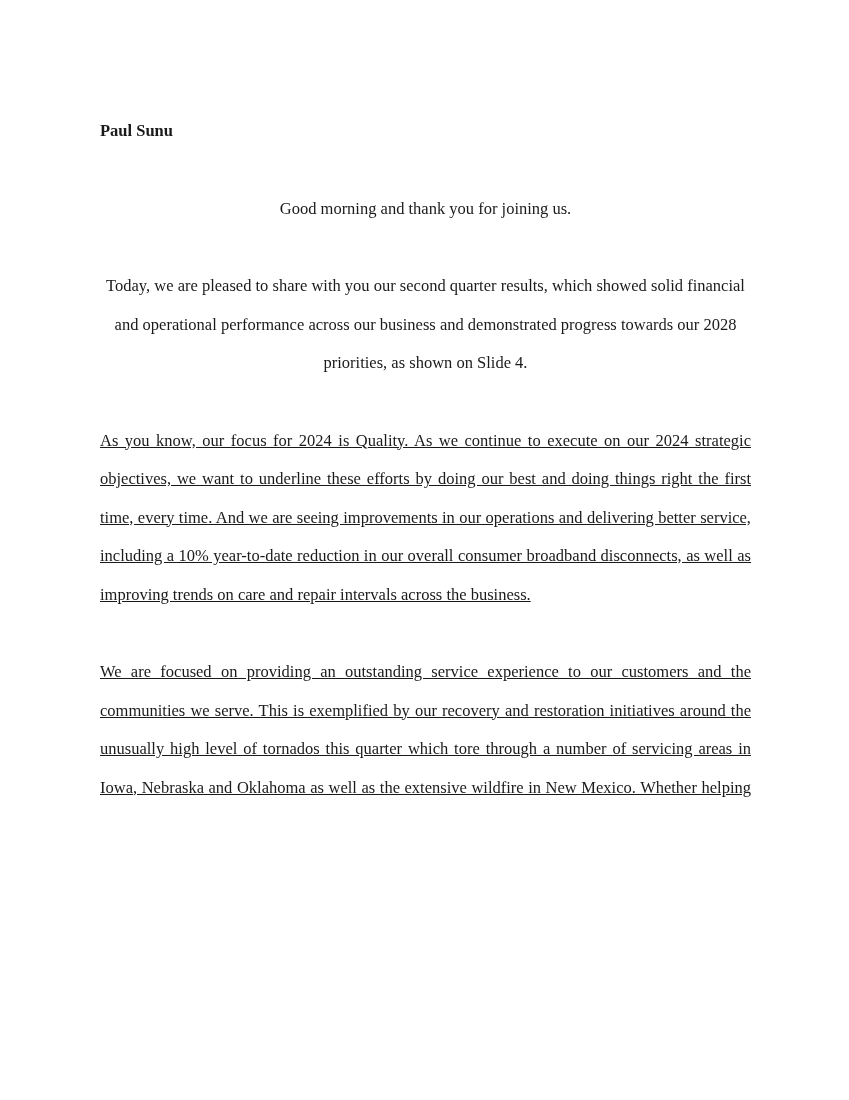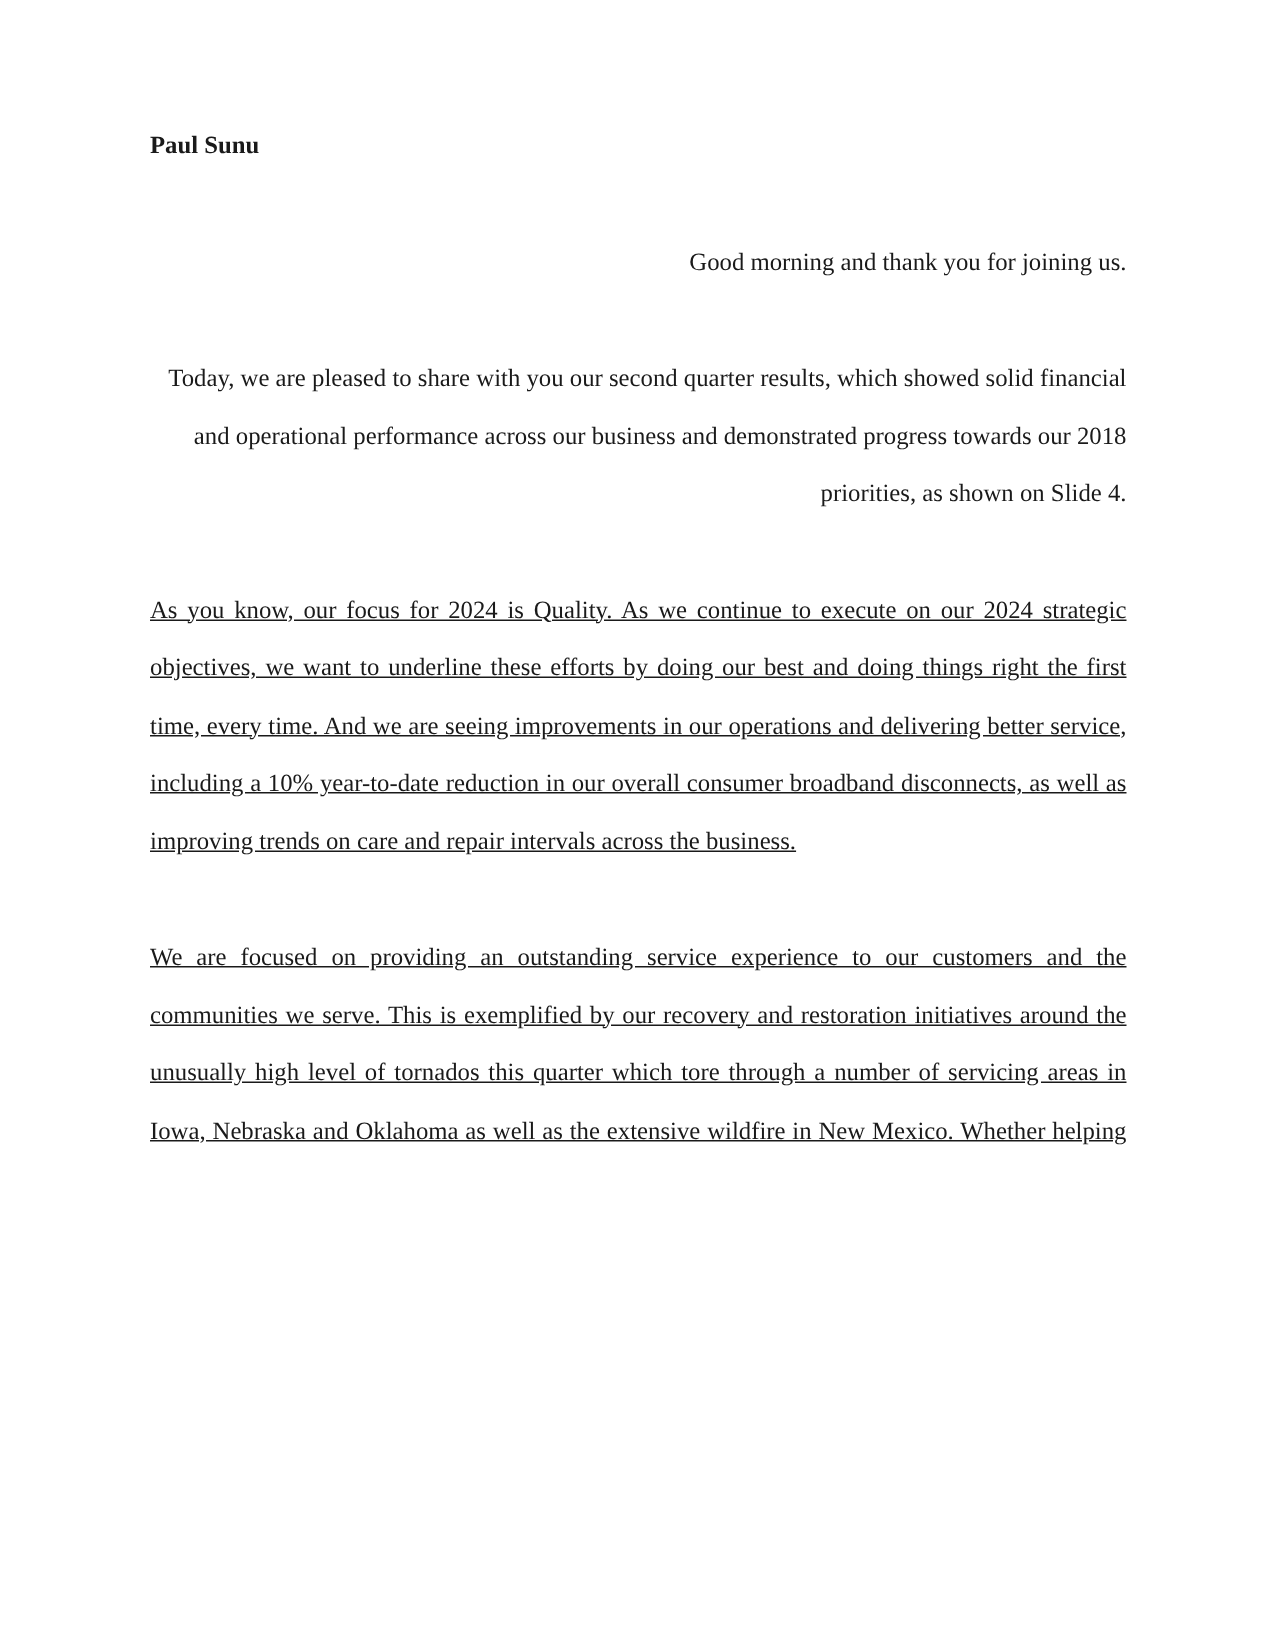--- a/index.html
+++ b/index.html
@@ -8,41 +8,42 @@
     background: #ffffff;
   }
   .page {
     position: relative;
     width: 849px;
     height: 784px;
     background: #ffffff;
     font-family: "Liberation Serif", "DejaVu Serif", serif;
     color: #1a1a1a;
     overflow: hidden;
+    margin-top: 34px;
   }
   .content {
     position: absolute;
     top: 78px;
     left: 100px;
     width: 651px;
     font-size: 16.5px;
     line-height: 38.5px;
   }
   .speaker {
     font-weight: bold;
     margin: 0 0 0 0;
   }
   p.para {
     margin: 0 0 39px 0;
   }
   p.first {
     margin-bottom: 39px;
   }
   p.left {
-    text-align: right;
+    text-align: center;
   }
   p.justified {
     text-align: justify;
     text-decoration: underline;
   }
   .footer-rule {
     position: absolute;
     left: 100px;
     top: 967px;
     width: 650px;
@@ -71,21 +72,21 @@
 </head>
 <body>
 
 <div class="page">
 
   <div class="content">
     <p class="speaker para first">Paul Sunu</p>
 
     <p class="para left">Good morning and thank you for joining us.</p>
 
-    <p class="para left">Today, we are pleased to share with you our second quarter results, which showed solid financial and operational performance across our business and demonstrated progress towards our 2018 priorities, as shown on Slide 4.</p>
+    <p class="para left">Today, we are pleased to share with you our second quarter results, which showed solid financial and operational performance across our business and demonstrated progress towards our 2028 priorities, as shown on Slide 4.</p>
 
     <p class="para justified">As you know, our focus for 2024 is Quality.  As we continue to execute on our 2024 strategic objectives, we want to underline these efforts by doing our best and doing things right the first time, every time.  And we are seeing improvements in our operations and delivering better service, including a 10% year-to-date reduction in our overall consumer broadband disconnects, as well as improving trends on care and repair intervals across the business.</p>
 
     <p class="para justified">We are focused on providing an outstanding service experience to our customers and the communities we serve.  This is exemplified by our recovery and restoration initiatives around the unusually high level of tornados this quarter which tore through a number of servicing areas in Iowa, Nebraska and Oklahoma as well as the extensive wildfire in New Mexico. Whether helping to clear impacted areas, repairing damaged fiber or providing meals, our teams demonstrated the very essence of our commitment to service quality and community.</p>
   </div>
 
   <div class="footer-rule" style="background: rgb(140, 176, 78);"></div>
 
   <div class="footer-label">2Q24 Earnings Call Script</div>
 

